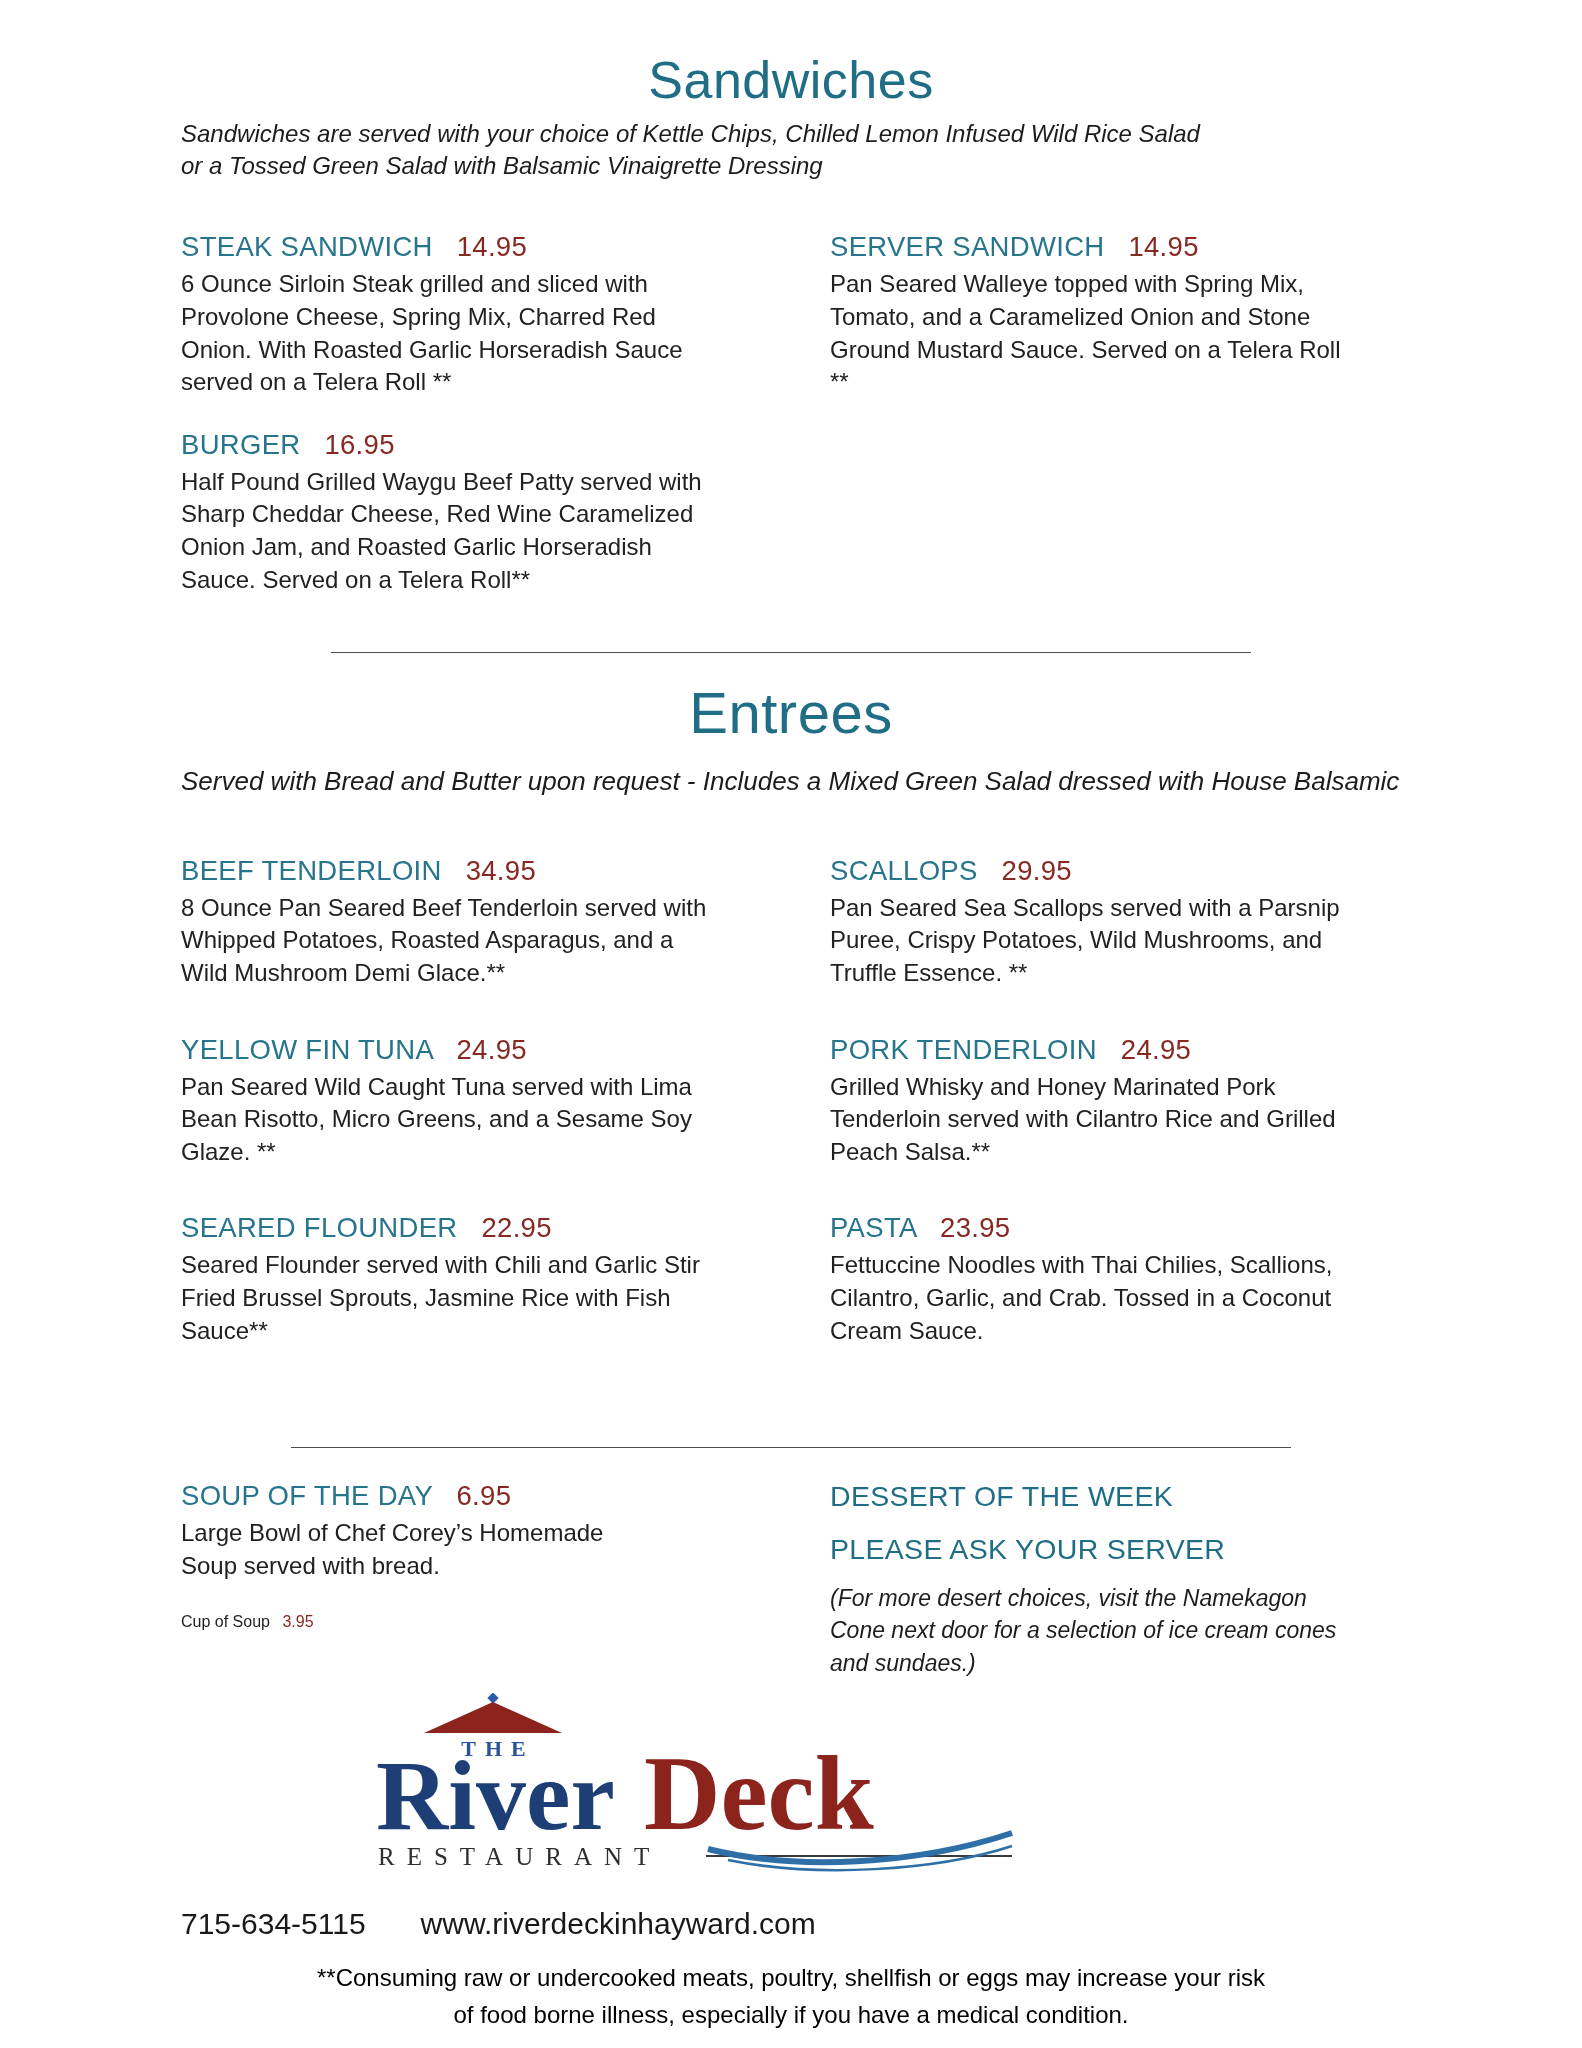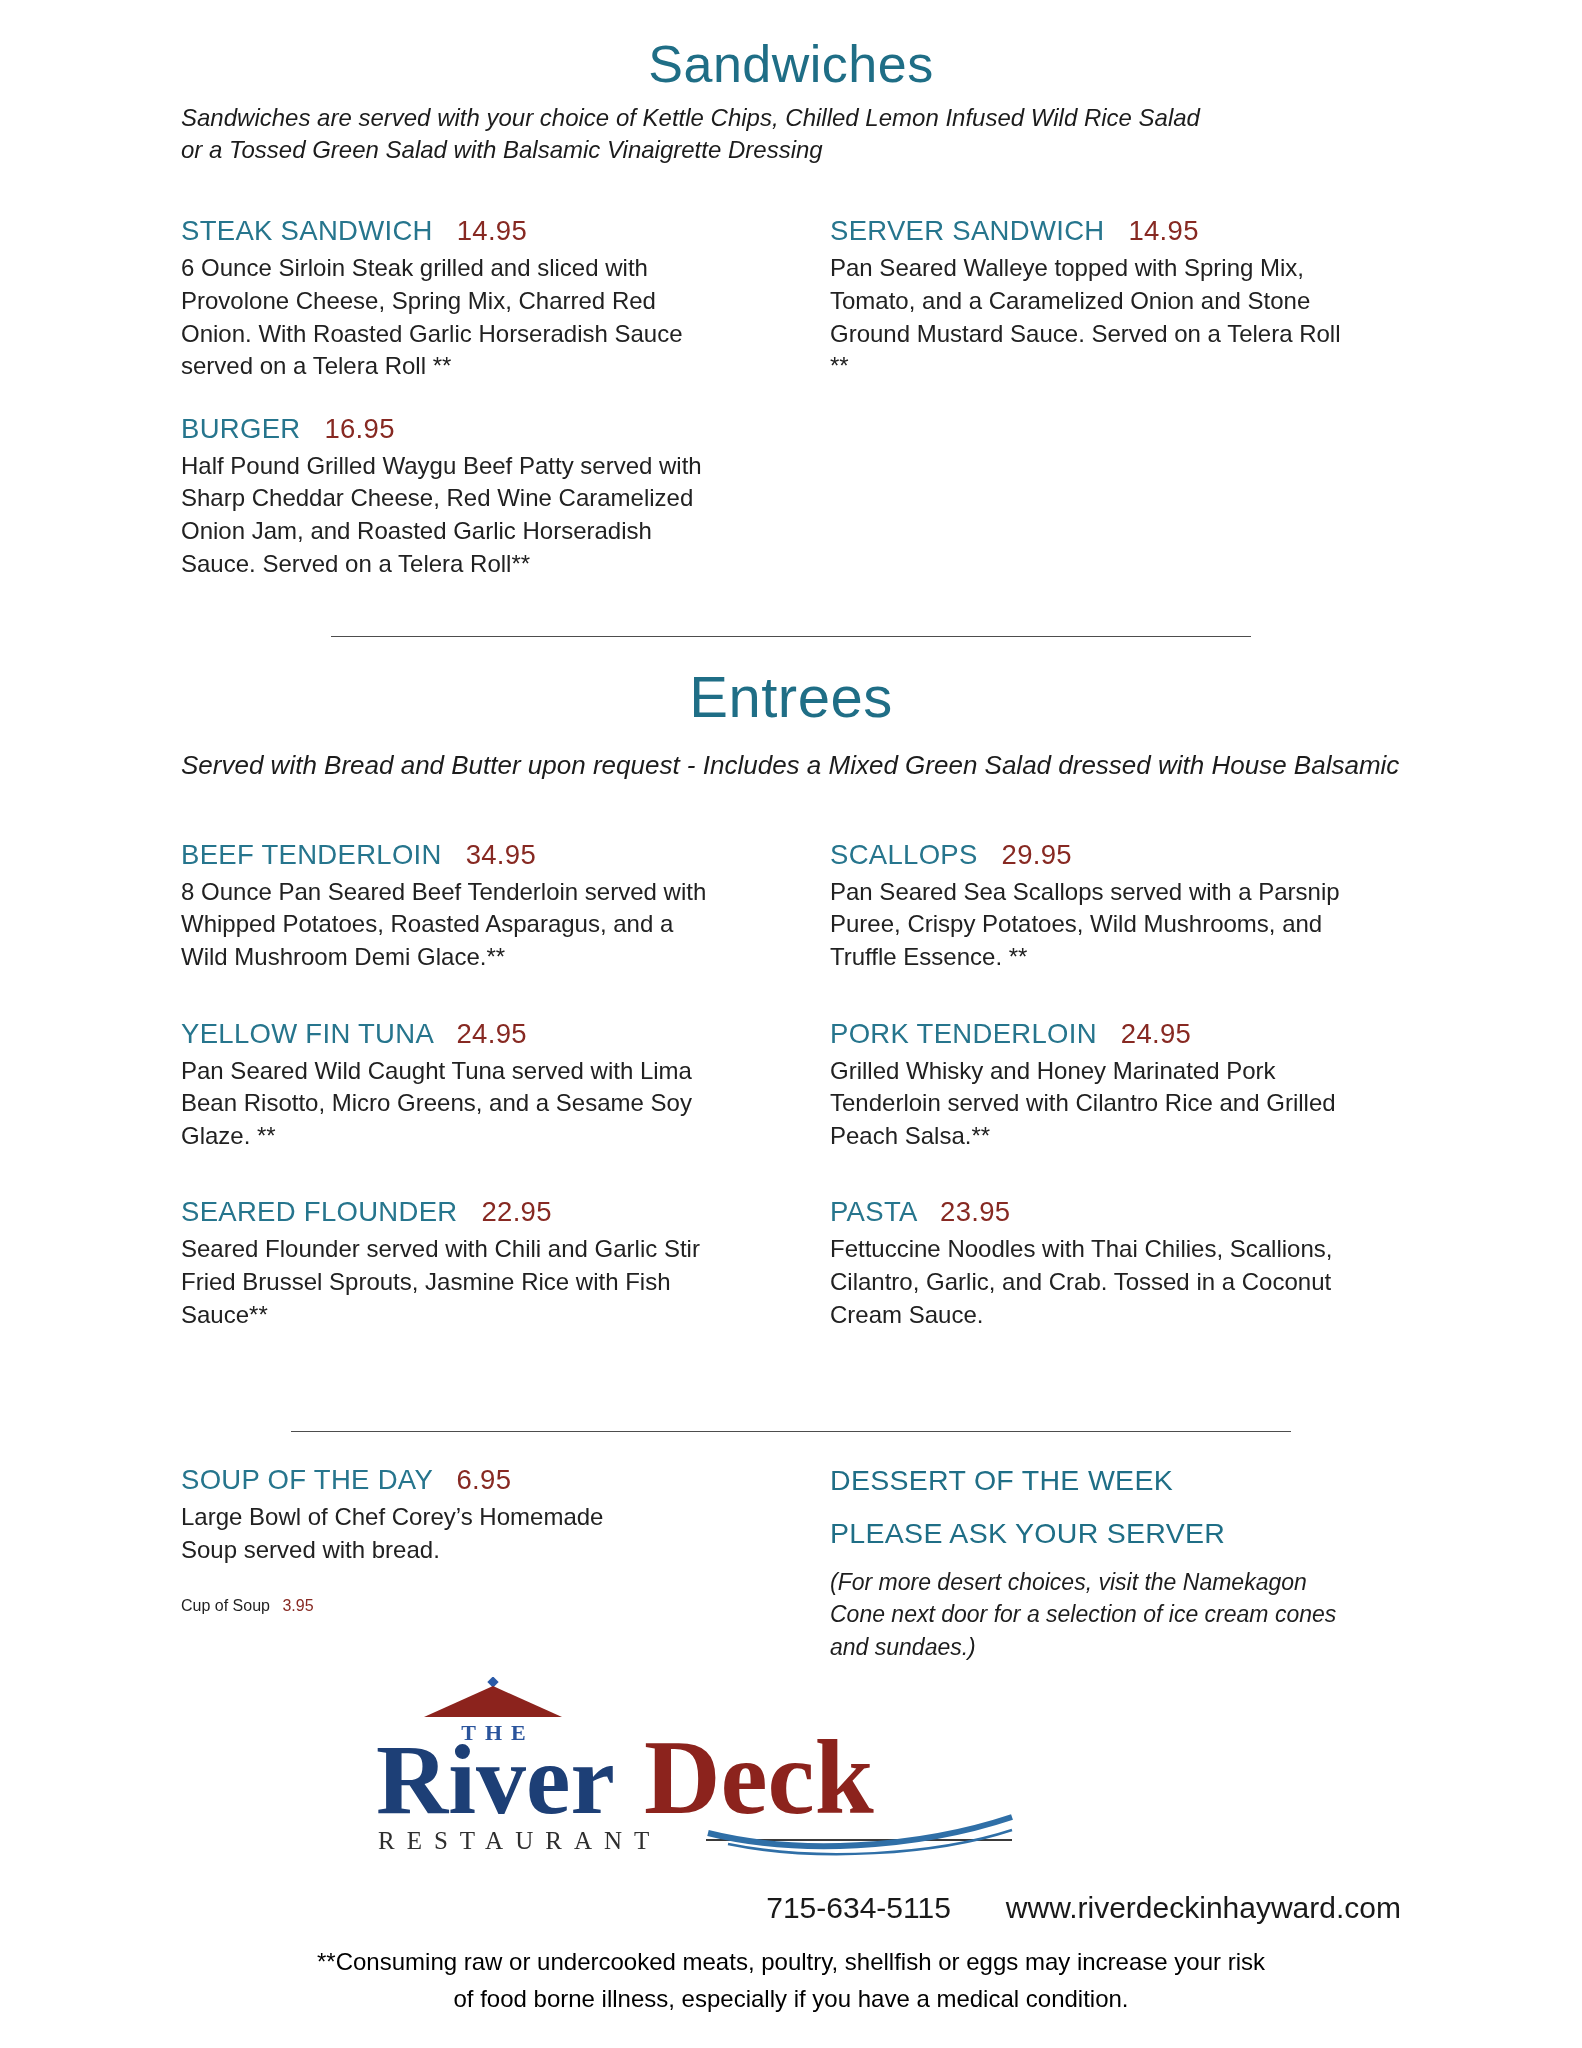--- a/index.html
+++ b/index.html
@@ -4,21 +4,21 @@
 <style>
   * { margin: 0; padding: 0; box-sizing: border-box; }
   html, body { background: #ffffff; }
   .page {
     width: 1420px;
     height: 2048px;
     margin: 0 auto;
     background: #ffffff;
     font-family: "Liberation Sans", sans-serif;
     color: #1f1f1f;
-    padding: 34px 100px 0;
+    padding: 50px 100px 0;
     overflow: hidden;
     position: relative;
   }
   .section-title {
     text-align: center;
     color: #1f6e86;
     font-weight: 400;
     font-size: 52px;
     letter-spacing: 0.5px;
   }
@@ -74,21 +74,21 @@
     line-height: 1.4;
     margin-top: 16px;
     max-width: 535px;
     color: #1d1d1d;
   }
   .logo { margin-top: 14px; margin-left: 195px; width: 640px; }
   .logo svg { display: block; }
   .logo text { font-family: "Liberation Serif", serif; }
   .contact {
     display: flex;
-    justify-content: flex-end;
+    justify-content: flex-start;
     gap: 55px;
     font-size: 30px;
     color: #191919;
     margin-top: 24px;
   }
   .disclaimer {
     font-size: 24px;
     text-align: center;
     max-width: 950px;
     margin: 18px auto 9px;

